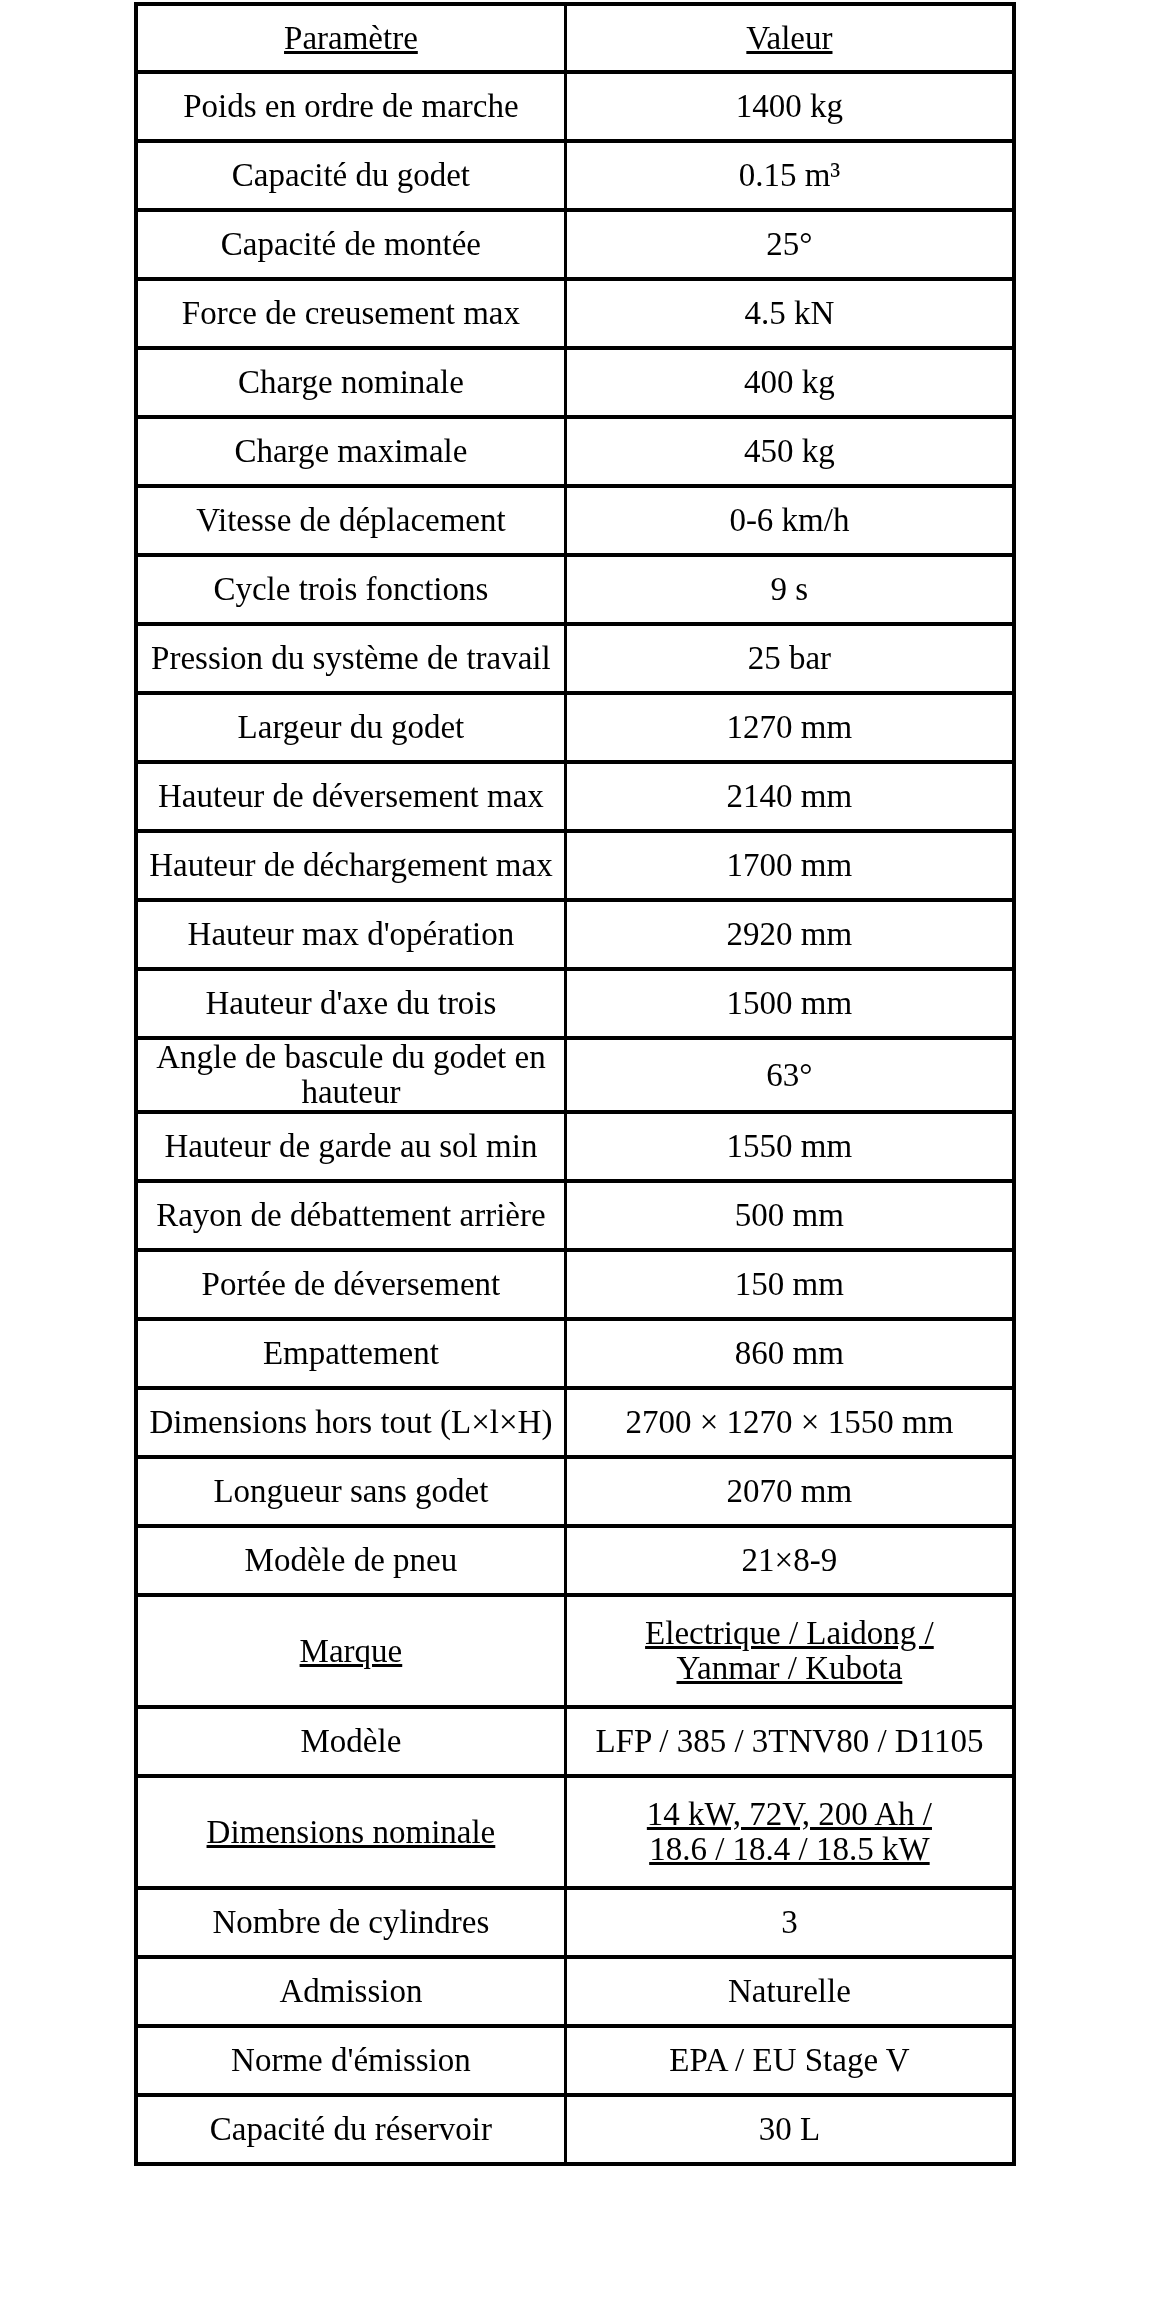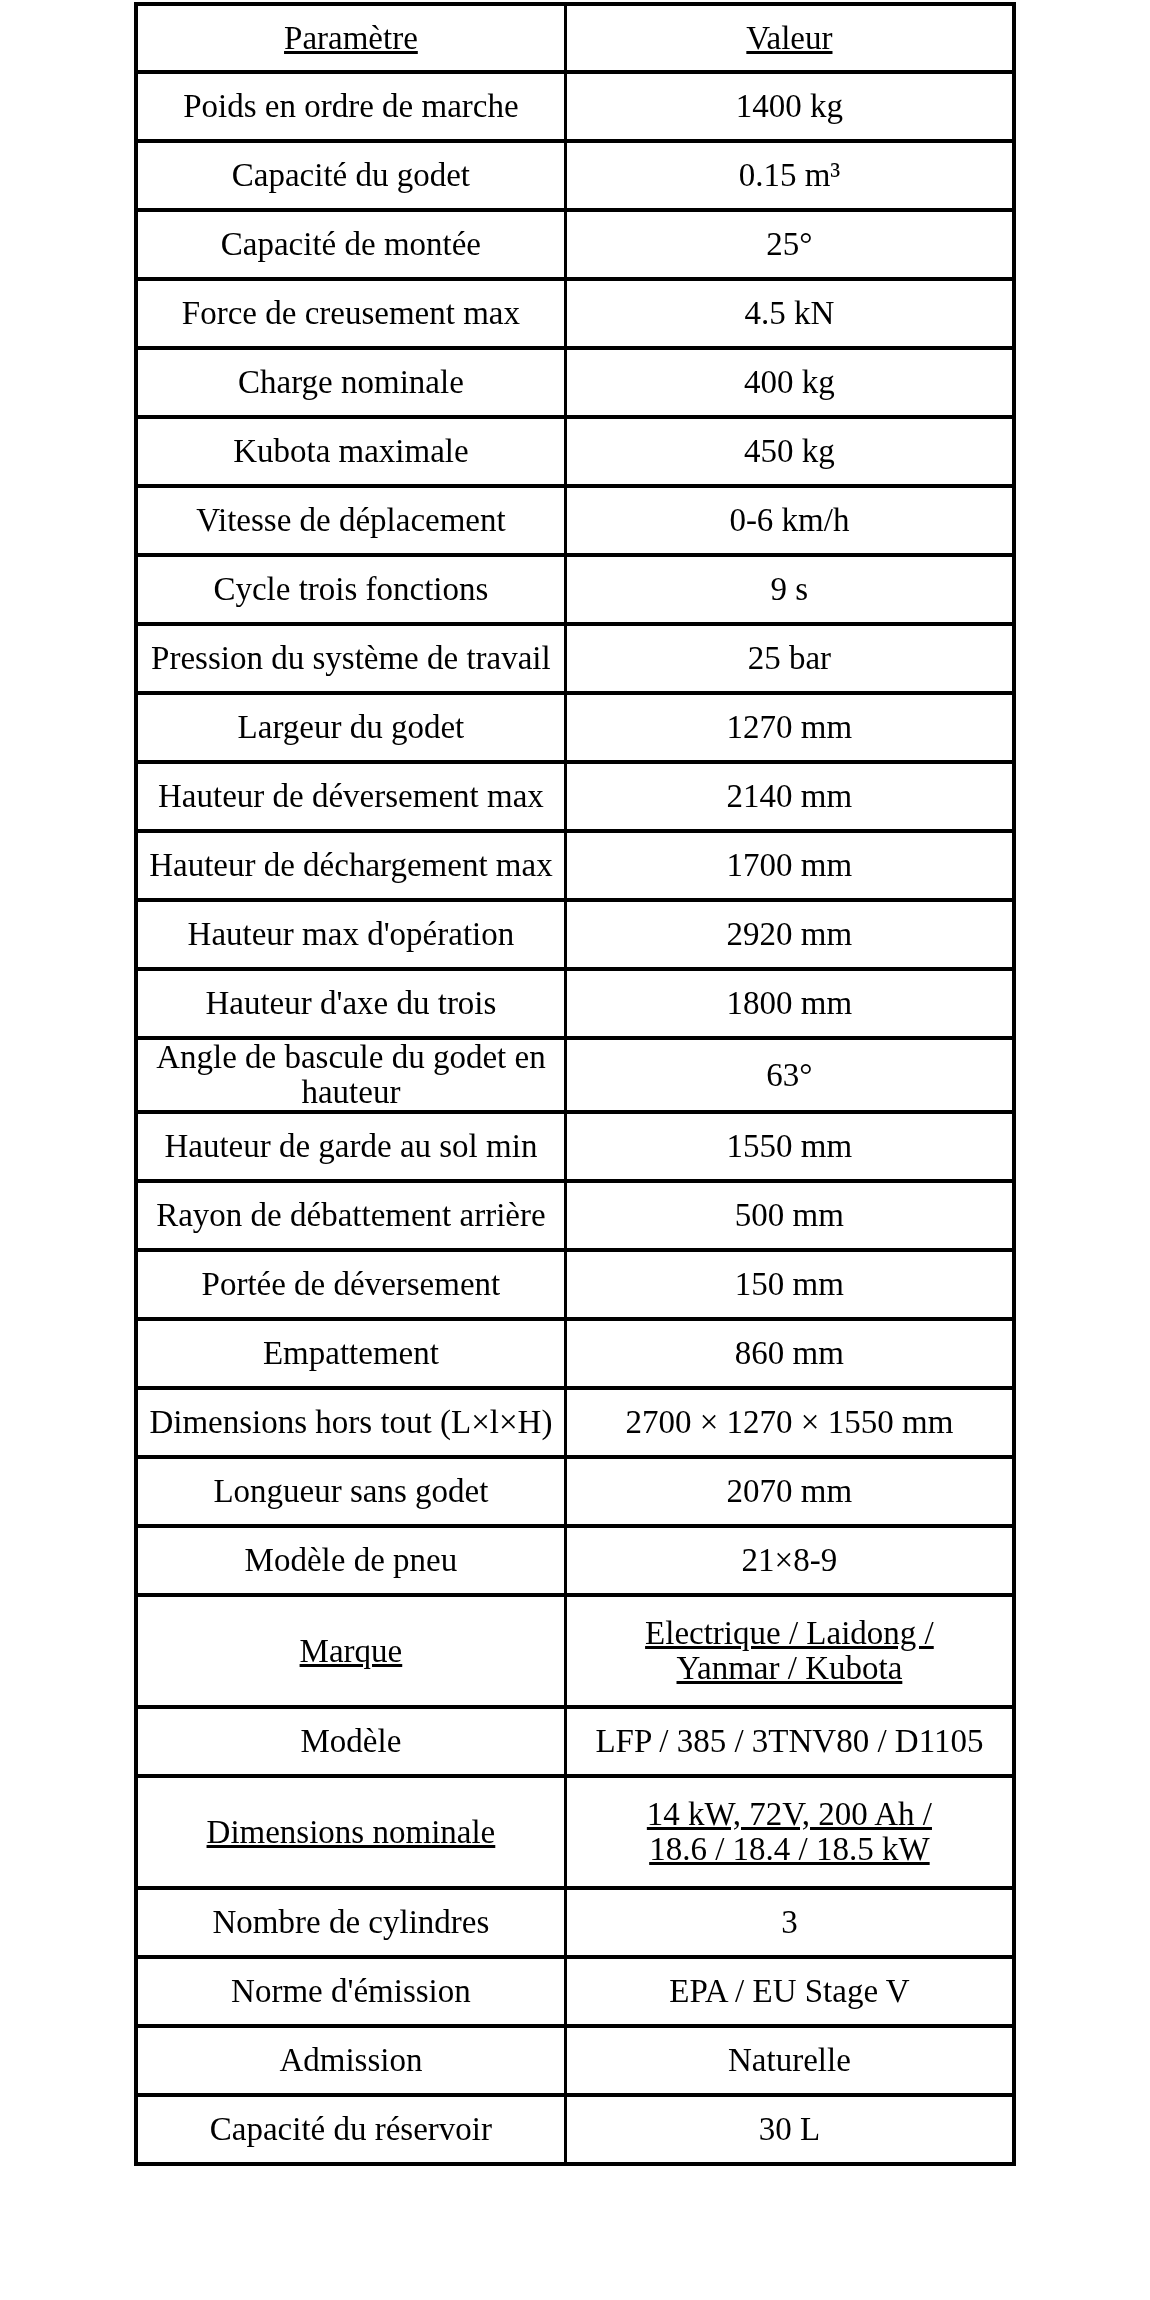--- a/index.html
+++ b/index.html
@@ -73,21 +73,21 @@
       </tr>
       <tr>
         <td>Force de creusement max</td>
         <td>4.5 kN</td>
       </tr>
       <tr>
         <td>Charge nominale</td>
         <td>400 kg</td>
       </tr>
       <tr>
-        <td>Kubota maximale</td>
+        <td>Charge maximale</td>
         <td>450 kg</td>
       </tr>
       <tr>
         <td>Vitesse de déplacement</td>
         <td>0-6 km/h</td>
       </tr>
       <tr>
         <td>Cycle trois fonctions</td>
         <td>9 s</td>
       </tr>
@@ -106,21 +106,21 @@
       <tr>
         <td>Hauteur de déchargement max</td>
         <td>1700 mm</td>
       </tr>
       <tr>
         <td>Hauteur max d'opération</td>
         <td>2920 mm</td>
       </tr>
       <tr>
         <td>Hauteur d'axe du trois</td>
-        <td>1800 mm</td>
+        <td>1500 mm</td>
       </tr>
       <tr>
         <td>Angle de bascule du godet en<br>hauteur</td>
         <td>63°</td>
       </tr>
       <tr>
         <td>Hauteur de garde au sol min</td>
         <td>1550 mm</td>
       </tr>
       <tr>
@@ -157,25 +157,25 @@
       </tr>
       <tr class="tall">
         <td>Dimensions nominale</td>
         <td>14 kW, 72V, 200 Ah /<br>18.6 / 18.4 / 18.5 kW</td>
       </tr>
       <tr>
         <td>Nombre de cylindres</td>
         <td>3</td>
       </tr>
       <tr>
+        <td>Admission</td>
+        <td>Naturelle</td>
+      </tr>
+      <tr>
         <td>Norme d'émission</td>
         <td>EPA / EU Stage V</td>
-      </tr>
-      <tr>
-        <td>Admission</td>
-        <td>Naturelle</td>
       </tr>
       <tr>
         <td>Capacité du réservoir</td>
         <td>30 L</td>
       </tr>
     </tbody>
 </table>
 
 </body></html>

